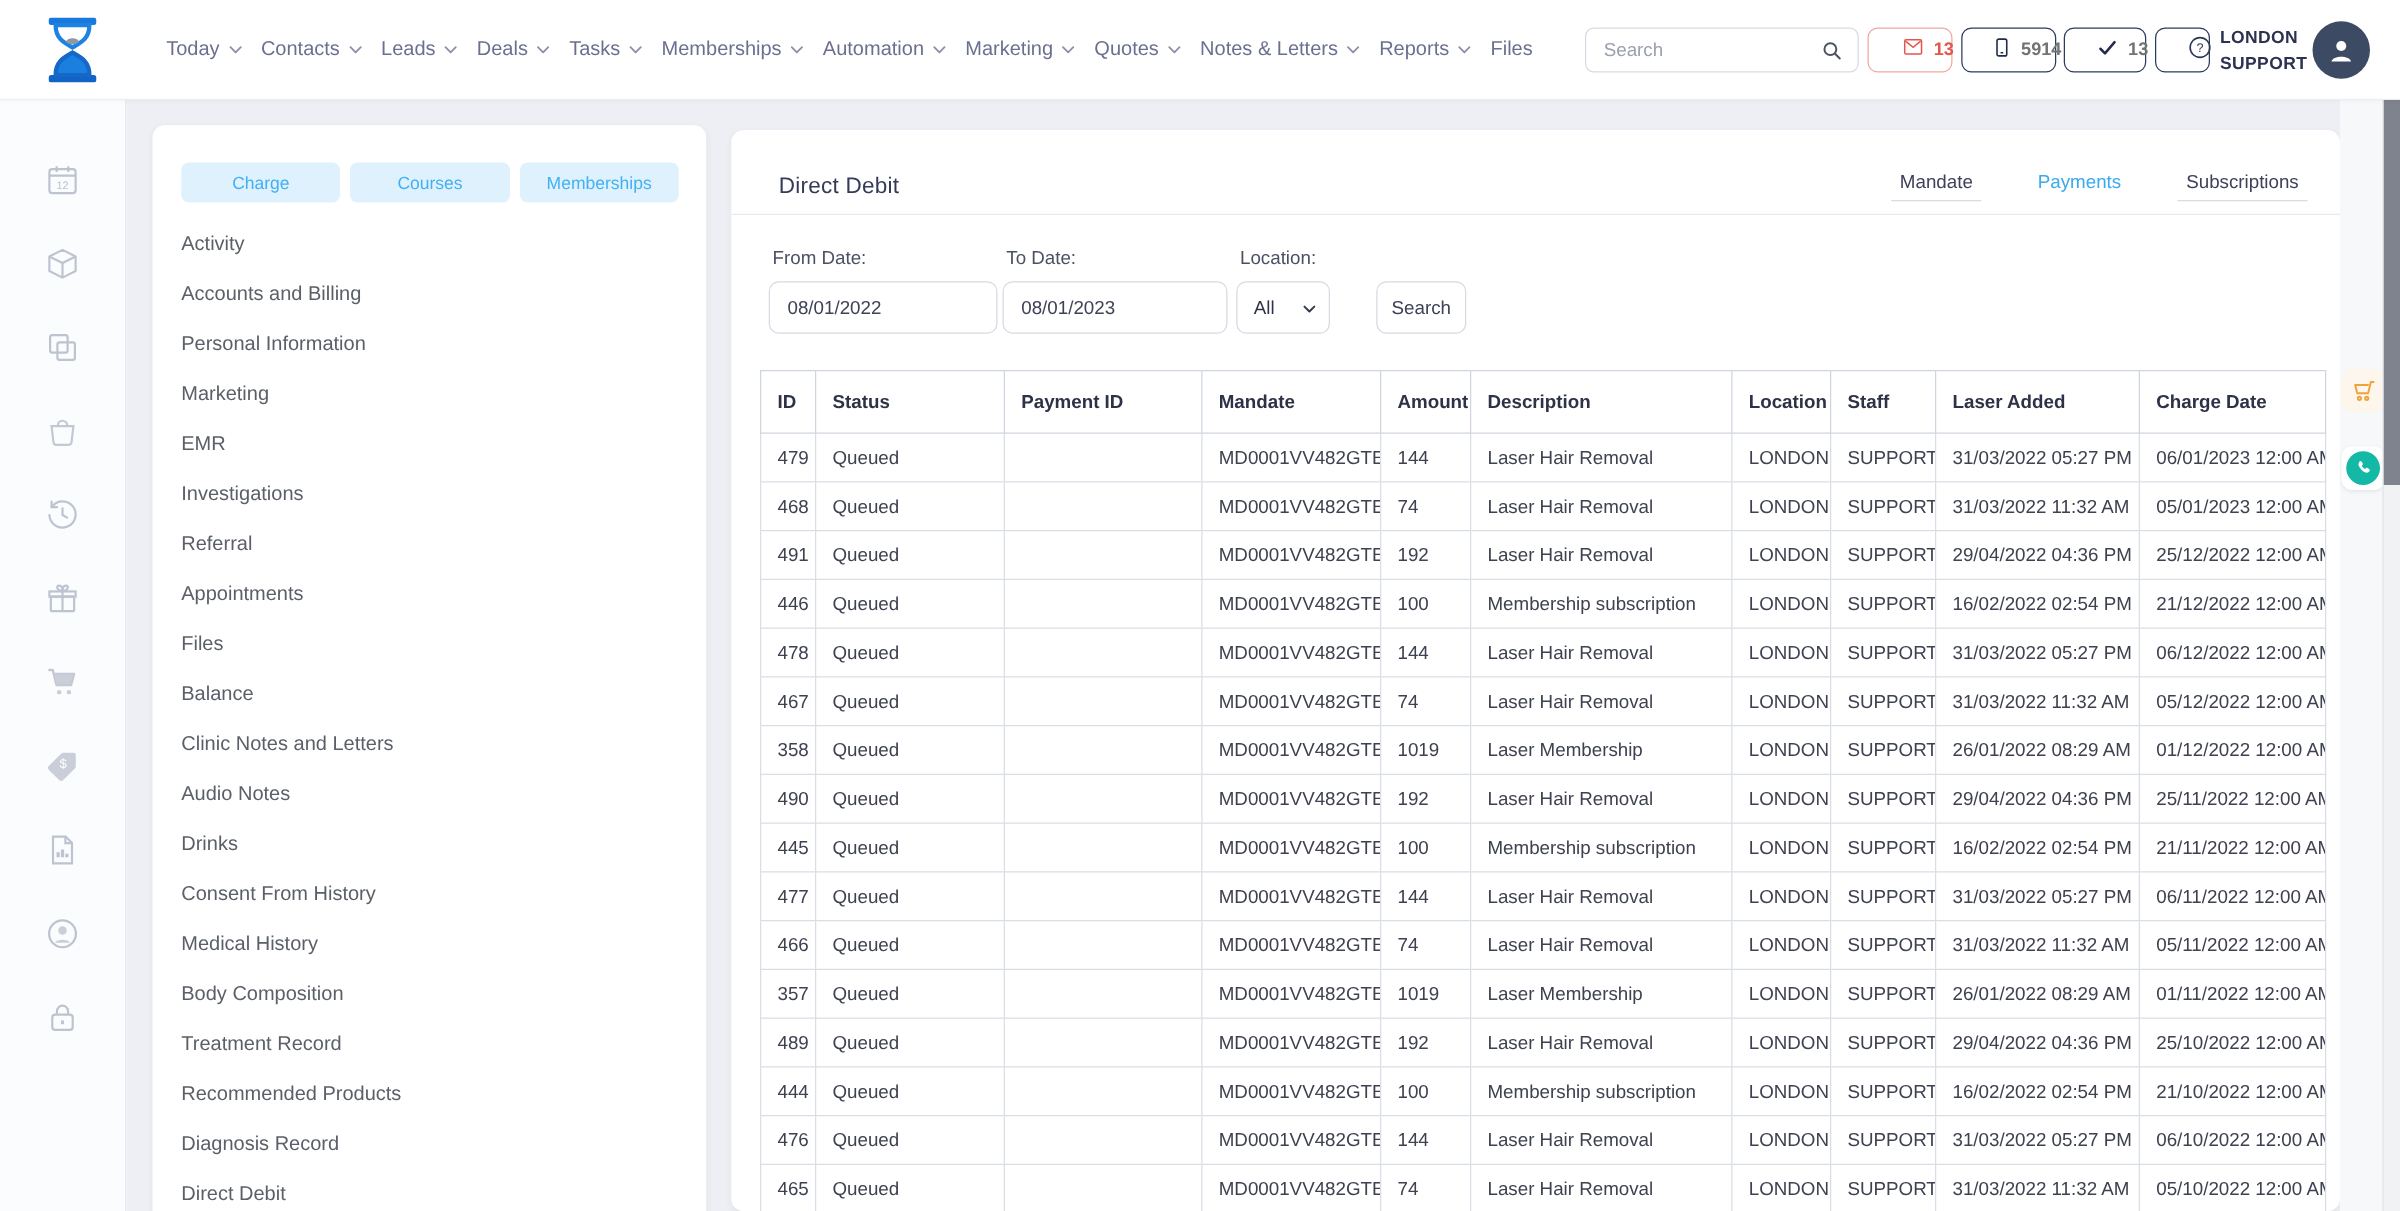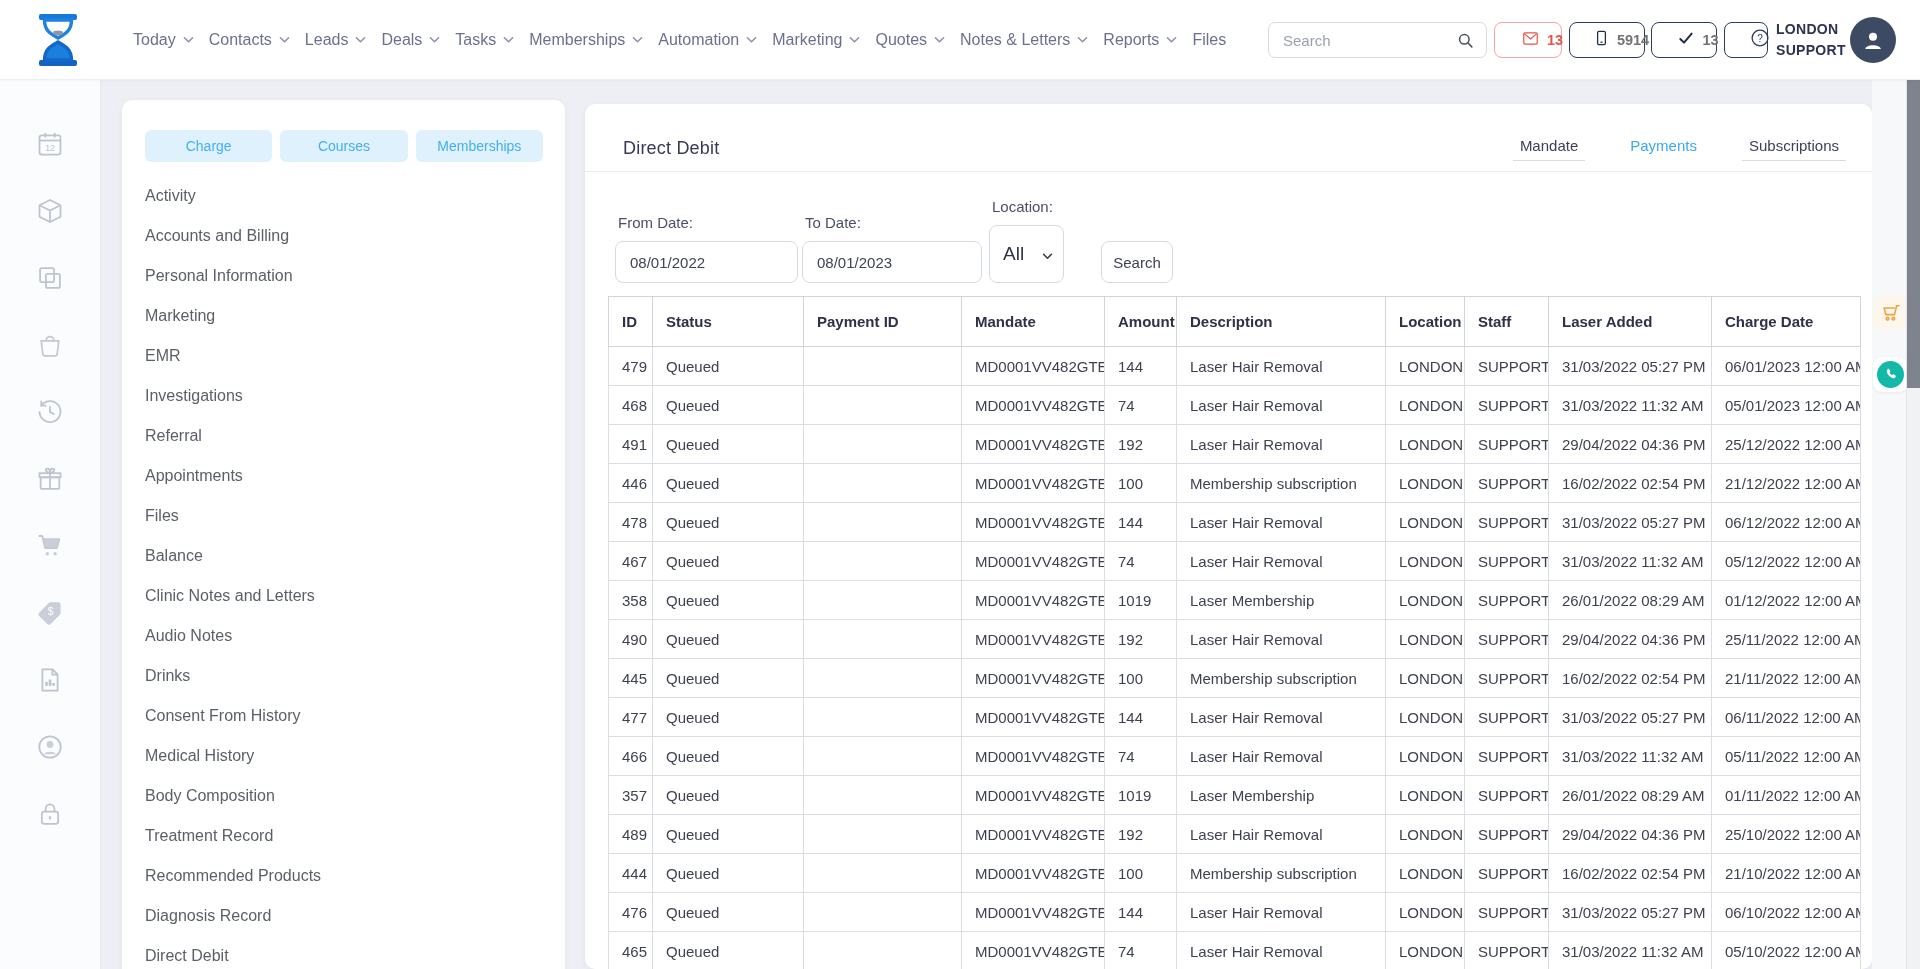--- a/index.html
+++ b/index.html
@@ -64,23 +64,23 @@
   .dtab.active{color:#3aa9ee;border-bottom-color:transparent;}
 
   .filters{display:flex;align-items:flex-end;padding:26px 0 0 30px;}
   .fgroup{display:flex;flex-direction:column;justify-content:space-between;}
   .fgroup label{font-size:15px;color:#4b5065;margin:0 0 10px 3px;}
   .finput{width:183px;height:42px;border:1px solid #d6dae2;border-radius:8px;background:#fff;
     font-size:15px;color:#3f4356;padding-left:14px;font-family:inherit;outline:none;}
   .fg-to{margin-left:4px;}
   .fg-to .finput{width:180px;}
   .fg-loc{margin-left:7px;}
-  .fselect{width:75px;height:58px;border:1px solid #d6dae2;border-radius:8px;background:#fff;
+  .fselect{width:75px;height:42px;border:1px solid #d6dae2;border-radius:8px;background:#fff;
     display:flex;align-items:center;justify-content:space-between;padding:0 10px 0 13px;
-    font-size:19px;color:#2f3347;cursor:pointer;}
+    font-size:15px;color:#2f3347;cursor:pointer;}
   .search-button{margin-left:37px;width:72px;height:42px;border:1px solid #d6dae2;border-radius:8px;
     background:#fff;font-size:15px;color:#3d4156;font-family:inherit;cursor:pointer;}
 
   .ddtable{position:absolute;left:23px;top:192px;width:1252px;border-collapse:collapse;table-layout:fixed;}
   .ddtable th{height:50px;font-size:15px;font-weight:700;color:#2e3247;text-align:left;
     padding:0 4px 0 13px;border:1px solid #cfd5df;background:#fff;white-space:nowrap;overflow:hidden;}
   .ddtable td{height:39px;font-size:15px;color:#3e4250;padding:0 4px 0 13px;
     border:1px solid #d9dde5;white-space:nowrap;overflow:hidden;}
 
   

